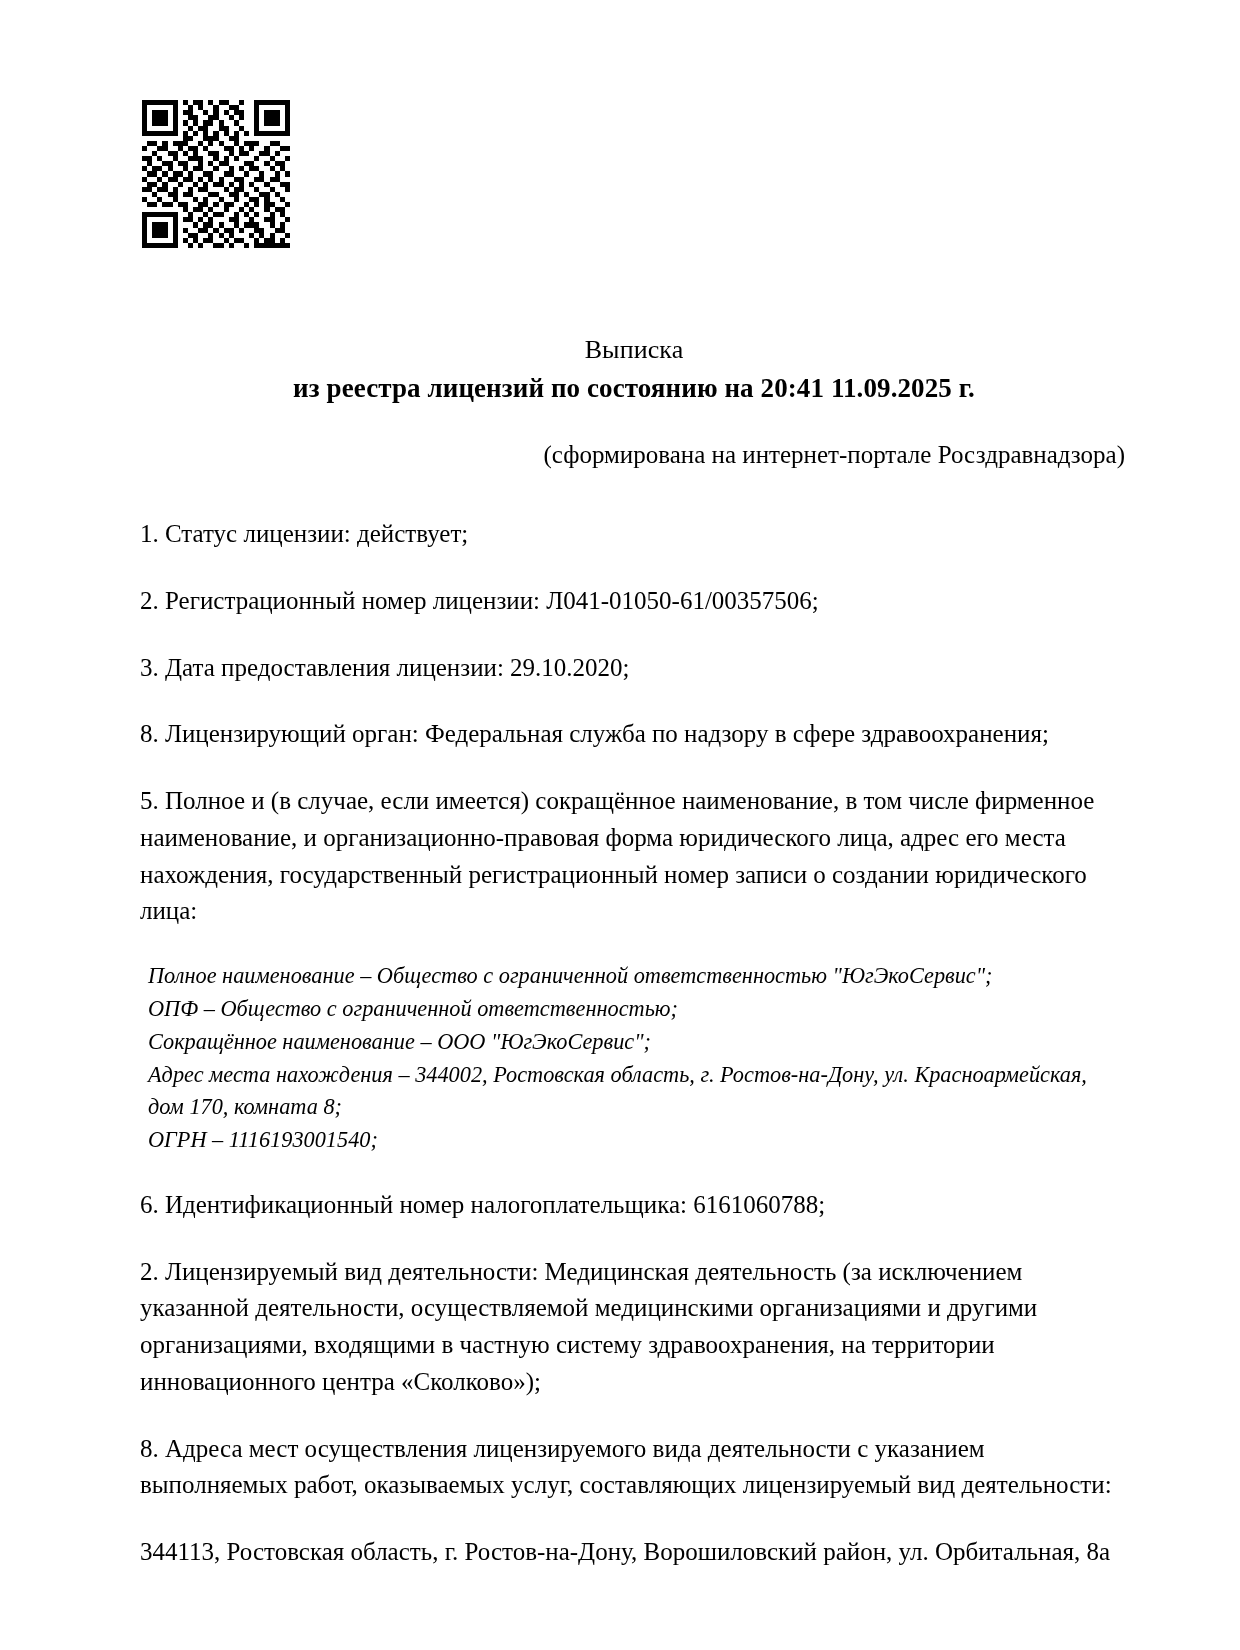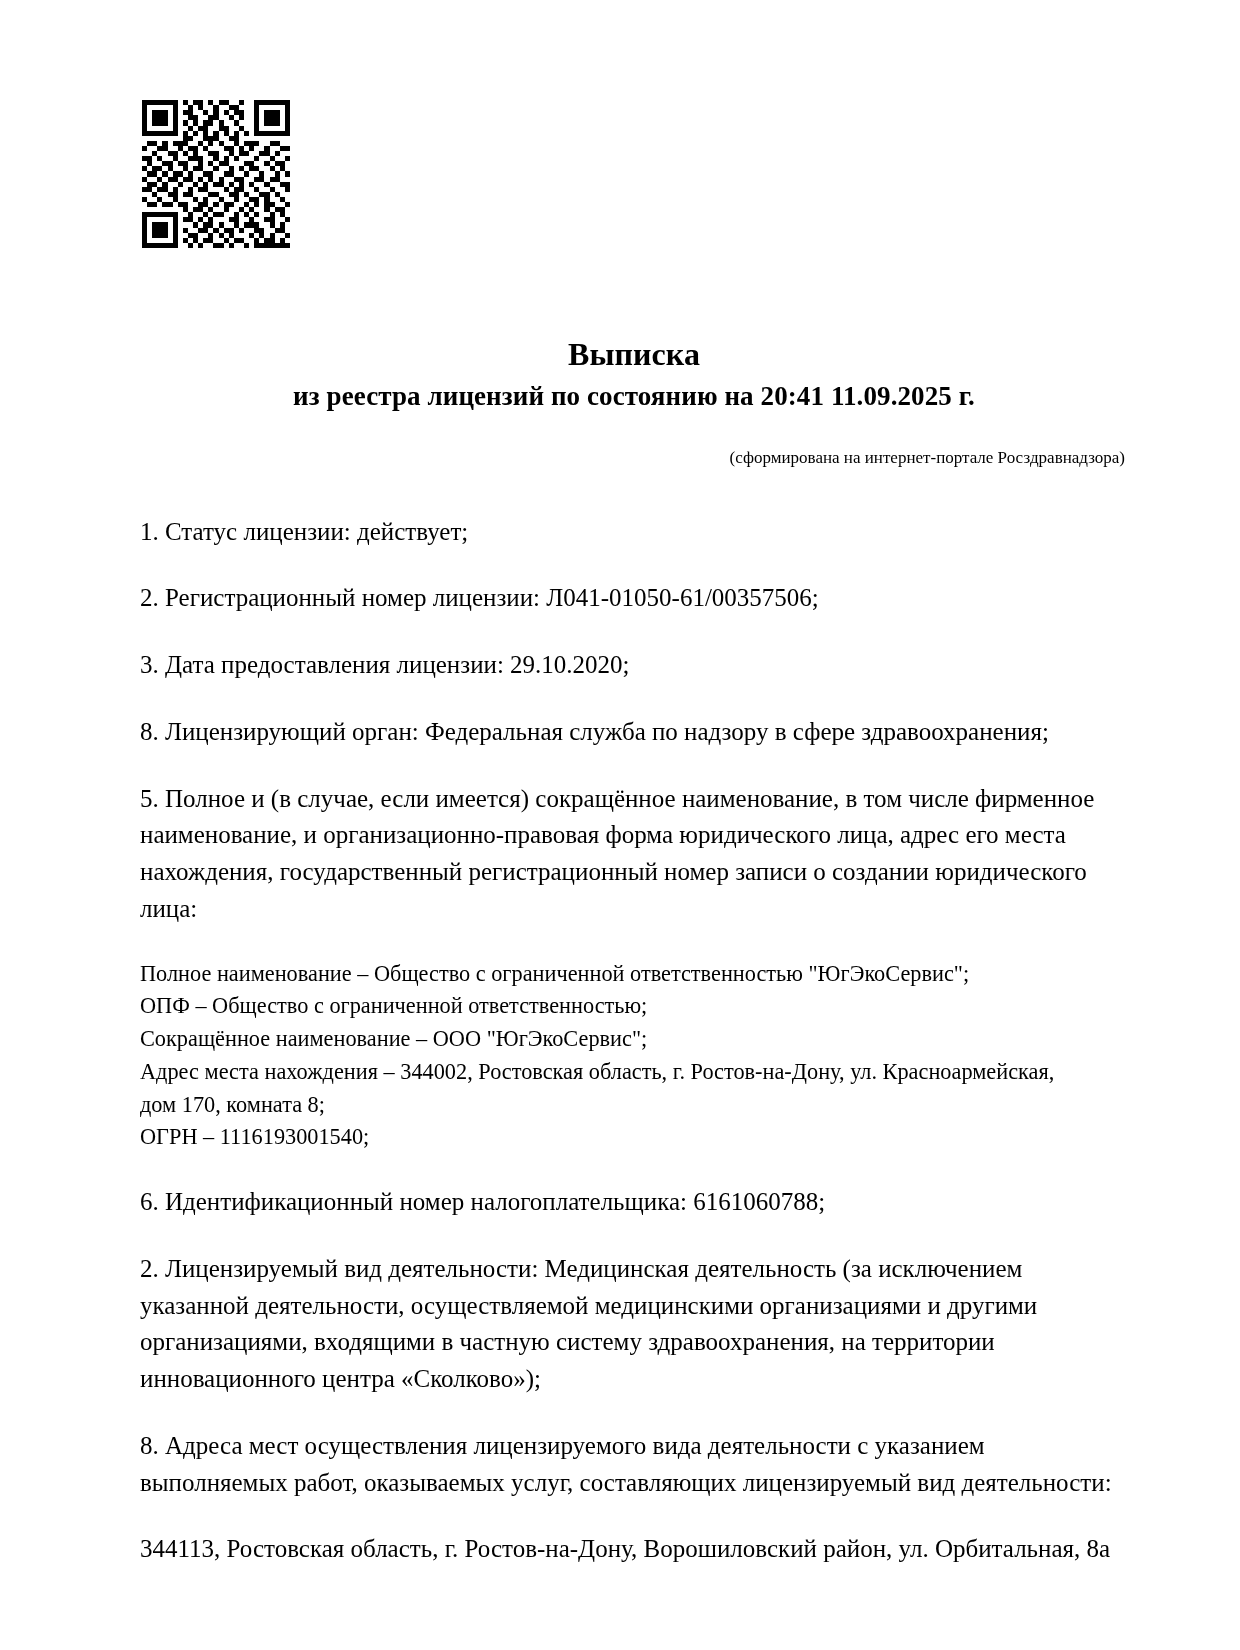--- a/index.html
+++ b/index.html
@@ -31,52 +31,53 @@
   .qr-block svg {
     display: block;
     width: 148px;
     height: 148px;
   }
   .title-wrap {
     margin-top: 84px;
     text-align: center;
   }
   .doc-title {
-    font-size: 32px;
-    font-weight: bold;
+    font-size: 26px;
+    font-weight: normal;
     line-height: 1.42;
     letter-spacing: 0.1px;
   }
   .doc-subtitle {
     font-size: 27px;
     font-weight: bold;
     line-height: 1.42;
     letter-spacing: 0.1px;
   }
   .formed-note {
     margin-top: 30px;
     text-align: right;
-    font-size: 17px;
+    font-size: 25px;
     line-height: 1.4;
     padding-right: 3px;
   }
   .body-block {
     margin-top: 44px;
   }
   .para {
     font-size: 25px;
     line-height: 1.47;
     text-align: left;
     margin: 0 0 30px 0;
   }
   .para.tight {
     margin-bottom: 0;
   }
   .para-group {
-    margin: 0 0 30px 0;
+    margin: 0 0 30px 8px;
+    font-style: italic;
   }
   .para-group .line {
     font-size: 22.3px;
     line-height: 1.47;
   }
 </style>
 </head>
 <body>
 
 <div class="page">

